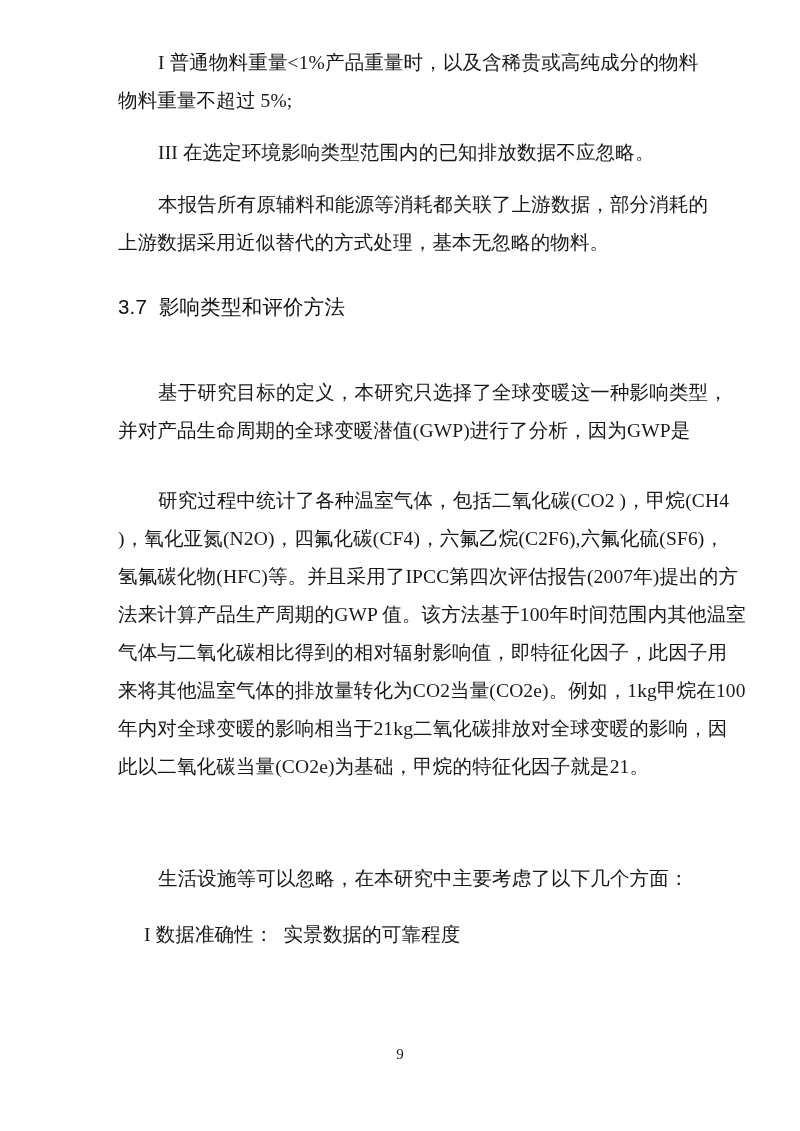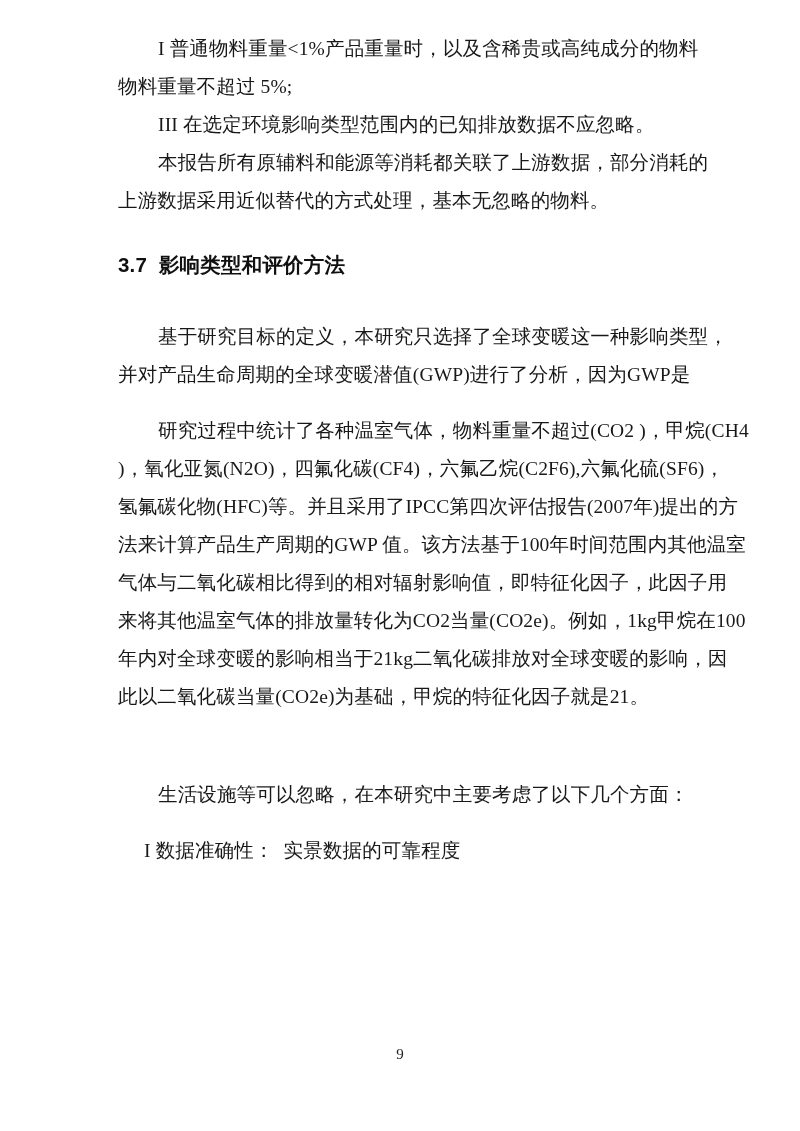--- a/index.html
+++ b/index.html
@@ -27,30 +27,31 @@
     font-family: "Liberation Serif", "DejaVu Serif", serif;
     font-size: 19.5px;
     line-height: 38px;
     height: 38px;
     color: #181818;
     white-space: pre;
     letter-spacing: 0.15px;
   }
   .line.indent {
     text-indent: 40px;
+    margin-top: 14px;
   }
   .line.indent-small {
     text-indent: 26px;
   }
   .heading {
     font-family: "Liberation Sans", "DejaVu Sans", sans-serif;
     font-size: 20.5px;
     line-height: 38px;
     height: 38px;
-    font-weight: bold;
+    font-weight: normal;
     color: #101010;
     white-space: pre;
     letter-spacing: 0.2px;
   }
   .gap-sm { height: 18px; }
   .gap-md { height: 26px; }
   .gap-lg { height: 34px; }
   .page-number {
     position: absolute;
     left: 0;
@@ -90,21 +91,21 @@
     <div class="gap-lg"></div>
 
     <div>
       <div class="line indent">基于研究目标的定义，本研究只选择了全球变暖这一种影响类型，</div>
       <div class="line">并对产品生命周期的全球变暖潜值(GWP)进行了分析，因为GWP是</div>
     </div>
 
     <div class="gap-sm"></div>
 
     <div>
-      <div class="line indent">研究过程中统计了各种温室气体，物料重量不超过(CO2 )，甲烷(CH4</div>
+      <div class="line indent">研究过程中统计了各种温室气体，包括二氧化碳(CO2 )，甲烷(CH4</div>
       <div class="line">)，氧化亚氮(N2O)，四氟化碳(CF4)，六氟乙烷(C2F6),六氟化硫(SF6)，</div>
       <div class="line">氢氟碳化物(HFC)等。并且采用了IPCC第四次评估报告(2007年)提出的方</div>
       <div class="line">法来计算产品生产周期的GWP 值。该方法基于100年时间范围内其他温室</div>
       <div class="line">气体与二氧化碳相比得到的相对辐射影响值，即特征化因子，此因子用</div>
       <div class="line">来将其他温室气体的排放量转化为CO2当量(CO2e)。例如，1kg甲烷在100</div>
       <div class="line">年内对全球变暖的影响相当于21kg二氧化碳排放对全球变暖的影响，因</div>
       <div class="line">此以二氧化碳当量(CO2e)为基础，甲烷的特征化因子就是21。</div>
     </div>
 
     <div class="gap-md"></div>

